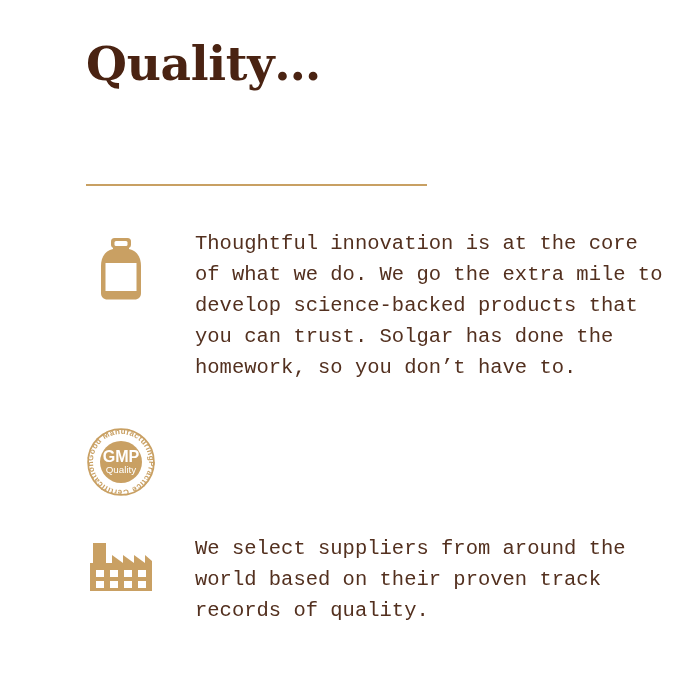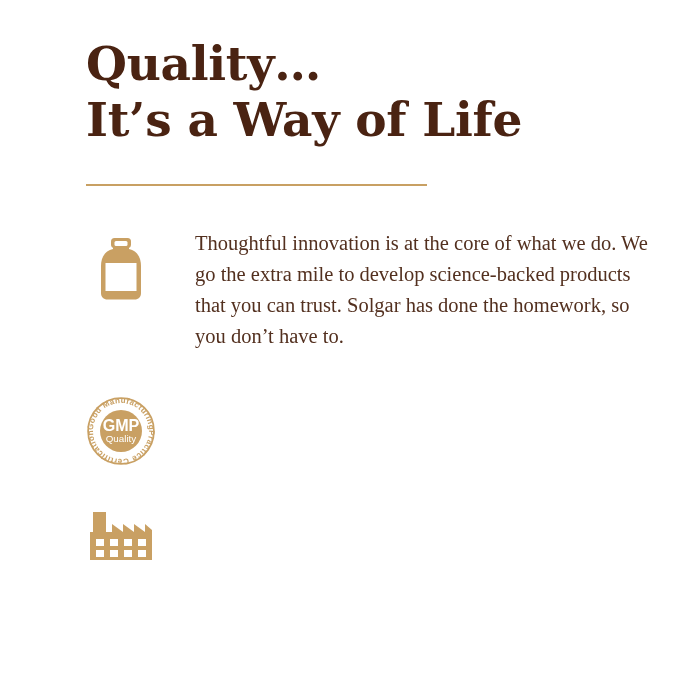--- a/index.html
+++ b/index.html
@@ -62,21 +62,21 @@
   }
   .feature-icon-wrap {
     width: 148px;
     flex: 0 0 148px;
     display: flex;
     justify-content: center;
     padding-top: 6px;
   }
   .feature-text {
     flex: 1 1 auto;
-    font-family: Liberation Serif, serif;
+    font-family: Liberation Mono, monospace;
     font-size: 20.5px;
     line-height: 31px;
     color: #53301f;
     max-width: 470px;
     white-space: pre-line;
   }
   .feature-1 { margin-bottom: 36px; }
   .feature-2 { margin-bottom: 36px; }
 
   .icon-bottle   { margin-top: 4px; }
@@ -85,21 +85,20 @@
 
   svg { display: block; }
 </style>
 </head>
 <body>
 
 <div class="panel">
 
   <div class="heading">
     <div class="heading-line">Quality…</div>
-    <div class="heading-line">It’s a Way of Life</div>
   </div>
 
   <div class="divider"></div>
 
   <div class="features">
 
     <div class="feature feature-1">
       <div class="feature-icon-wrap">
         <span class="icon-bottle">
           <svg width="44" height="62" viewBox="0 0 44 62" aria-hidden="true">
@@ -159,16 +158,17 @@
             <rect x="34" y="27" width="8" height="7" fill="#ffffff"></rect>
             <rect x="48" y="27" width="8" height="7" fill="#ffffff"></rect>
 
             <rect x="6" y="38" width="8" height="7" fill="#ffffff"></rect>
             <rect x="20" y="38" width="8" height="7" fill="#ffffff"></rect>
             <rect x="34" y="38" width="8" height="7" fill="#ffffff"></rect>
             <rect x="48" y="38" width="8" height="7" fill="#ffffff"></rect>
           </svg>
         </span>
       </div>
+      <div class="feature-text">We select suppliers from around the world based on their proven track records of quality.</div>
     </div>
 
   </div>
 </div>
 
 </body></html>

